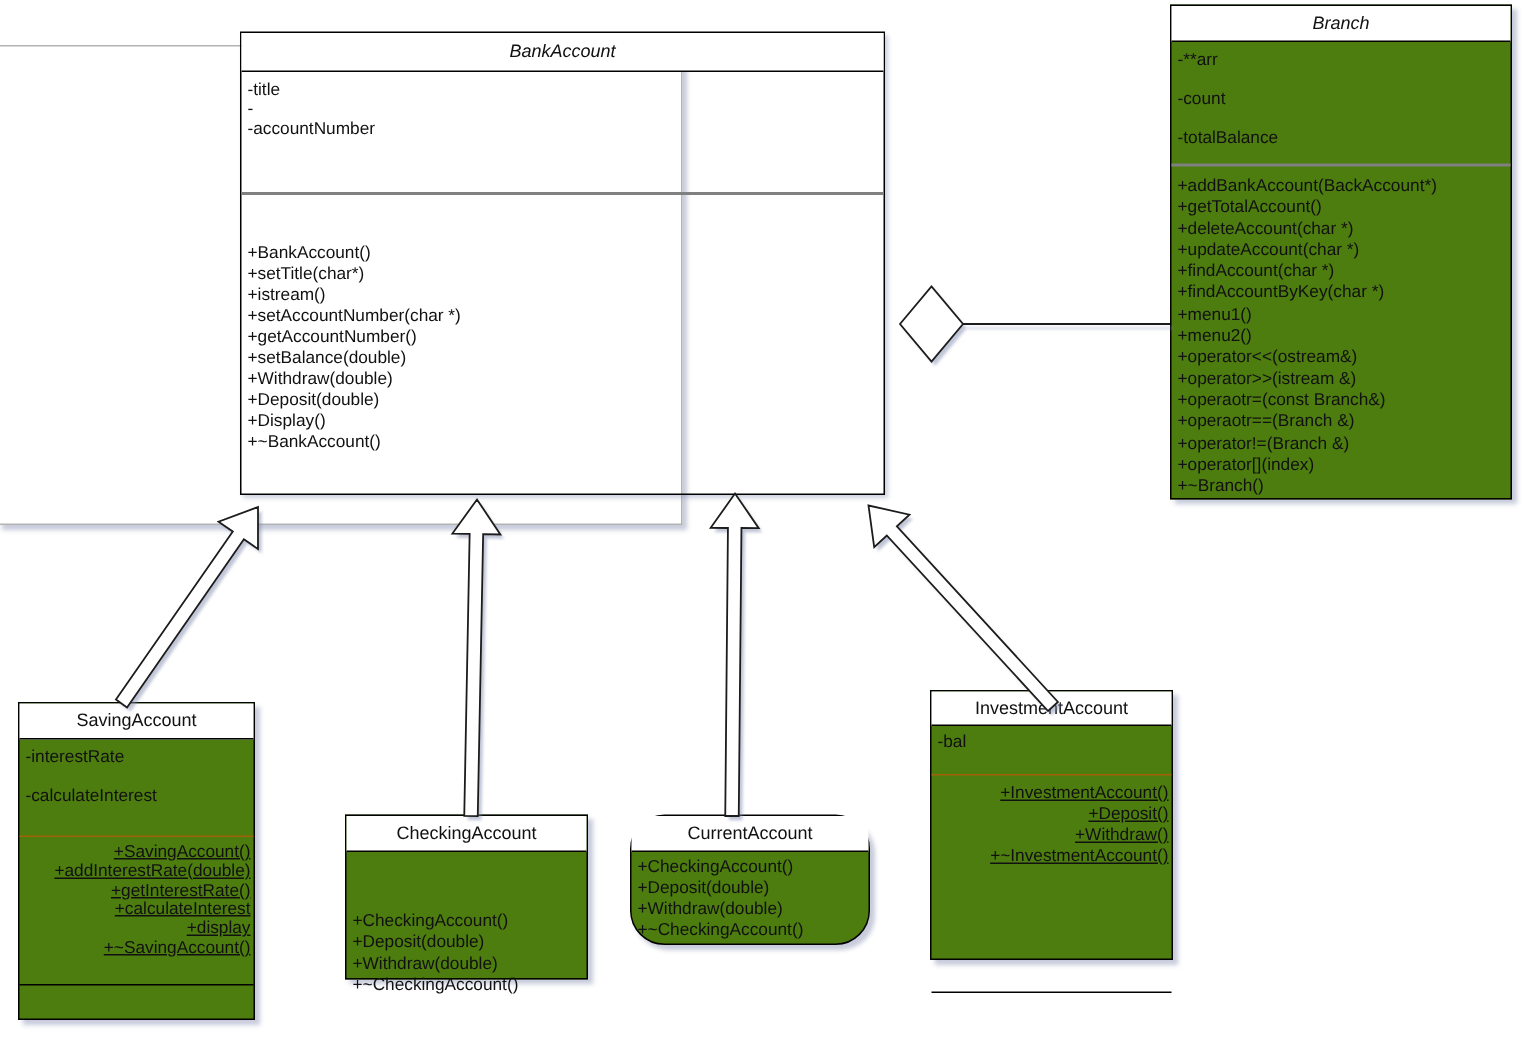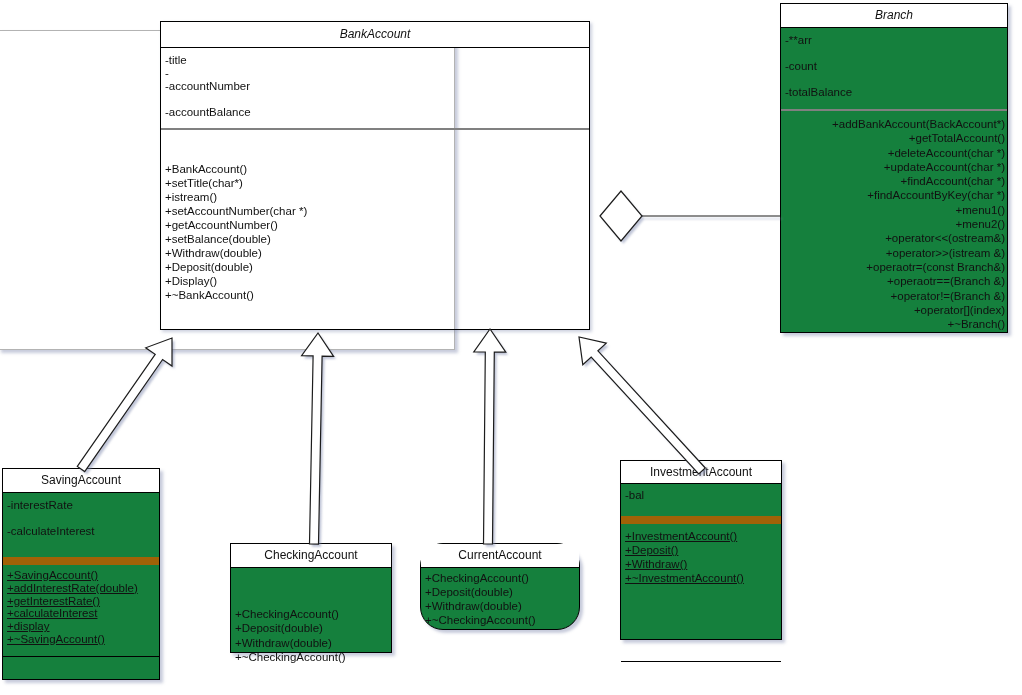--- a/index.html
+++ b/index.html
@@ -8,44 +8,44 @@
     overflow:hidden;font-family:"Liberation Sans",sans-serif;color:#111;
   }
   
   .bigrect{
     position:absolute;left:-2px;top:30px;width:457px;height:320px;
     background:#ffffff;border:1px solid #b3b3b3;box-sizing:border-box;
     box-shadow:3px 3px 3px 0 rgba(130,140,175,0.45);
   }
   .uml-class{
     position:absolute;box-sizing:border-box;border:1px solid #000;
-    background:#15803d;display:flex;flex-direction:column;
+    background:#4d7c0f;display:flex;flex-direction:column;
     box-shadow:3px 3px 3px 0 rgba(130,140,175,0.45);
     font-size:11.5px;line-height:13px;
   }
   .uml-class .title{
     flex:0 0 auto;box-sizing:border-box;border-bottom:1px solid #000;
     display:flex;align-items:center;justify-content:center;
     font-size:12px;background:#fff;
   }
   .italic .title{font-style:italic;}
   .compartment{box-sizing:border-box;padding-left:4px;padding-right:2px;overflow:hidden;flex:0 0 auto;}
   .compartment .row{white-space:nowrap;}
   .div-gray{border-top:2px solid #808080;}
-  .div-dark{border-top:8px solid #a16207;}
+  .div-dark{border-top:1px solid #a16207;text-align:right;}
   .footer-compartment{flex:1 1 auto;border-top:1px solid #000;}
   .u .row{text-decoration:underline;}
   
   #bankaccount{background:transparent;box-shadow:2px 2px 3px 0 rgba(130,140,175,0.40);}
   #bankaccount .title{height:26px;}
   #bankaccount .attrs{height:80px;padding-top:6px;}
   #bankaccount .methods{flex:1 1 auto;padding-top:32px;line-height:14px;}
   #branch .title{height:24px;}
   #branch .attrs{height:81px;padding-top:6px;}
-  #branch .methods{flex:1 1 auto;padding-top:6px;line-height:14.3px;text-align:right;}
+  #branch .methods{flex:1 1 auto;padding-top:6px;line-height:14.3px;}
   #savingaccount .title{height:24px;}
   #savingaccount .attrs{height:64px;padding-top:6px;}
   #savingaccount .methods{height:99px;padding-top:4px;line-height:12.8px;}
   #checkingaccount .title{height:24px;}
   #checkingaccount .methods{height:78px;padding-top:3px;line-height:14.4px;}
   #currentaccount .title{height:24px;}
   #currentaccount .methods{flex:1 1 auto;padding-top:3px;line-height:14px;}
   #investmentaccount .title{height:23px;}
   #investmentaccount .attrs{height:32px;padding-top:5px;}
   #investmentaccount .methods{height:145px;padding-top:5px;line-height:14px;}
@@ -58,21 +58,20 @@
 
   <div class="bigrect"></div>
 
   <div id="bankaccount" class="uml-class italic" style="left:160px;top:21px;width:430px;height:309px;">
     <div class="title">BankAccount</div>
     <div class="compartment attrs">
         <div class="row">-title</div>
         <div class="row">-</div>
         <div class="row">-accountNumber</div>
         <div class="row">&nbsp;</div>
-        <div class="row">-accountBalance</div>
       </div>
     <div class="compartment methods div-gray">
         <div class="row">+BankAccount()</div>
         <div class="row">+setTitle(char*)</div>
         <div class="row">+istream()</div>
         <div class="row">+setAccountNumber(char *)</div>
         <div class="row">+getAccountNumber()</div>
         <div class="row">+setBalance(double)</div>
         <div class="row">+Withdraw(double)</div>
         <div class="row">+Deposit(double)</div>
@@ -102,21 +101,21 @@
         <div class="row">+operator&lt;&lt;(ostream&amp;)</div>
         <div class="row">+operator&gt;&gt;(istream &amp;)</div>
         <div class="row">+operaotr=(const Branch&amp;)</div>
         <div class="row">+operaotr==(Branch &amp;)</div>
         <div class="row">+operator!=(Branch &amp;)</div>
         <div class="row">+operator[](index)</div>
         <div class="row">+~Branch()</div>
       </div>
   </div>
 
-  <div id="savingaccount" class="uml-class" style="left:2px;top:468px;width:158px;height:212px;">
+  <div id="savingaccount" class="uml-class" style="left:12px;top:468px;width:158px;height:212px;">
     <div class="title">SavingAccount</div>
     <div class="compartment attrs">
         <div class="row">-interestRate</div>
         <div class="row">&nbsp;</div>
         <div class="row">-calculateInterest</div>
       </div>
     <div class="compartment methods div-dark u">
         <div class="row">+SavingAccount()</div>
         <div class="row">+addInterestRate(double)</div>
         <div class="row">+getInterestRate()</div>

